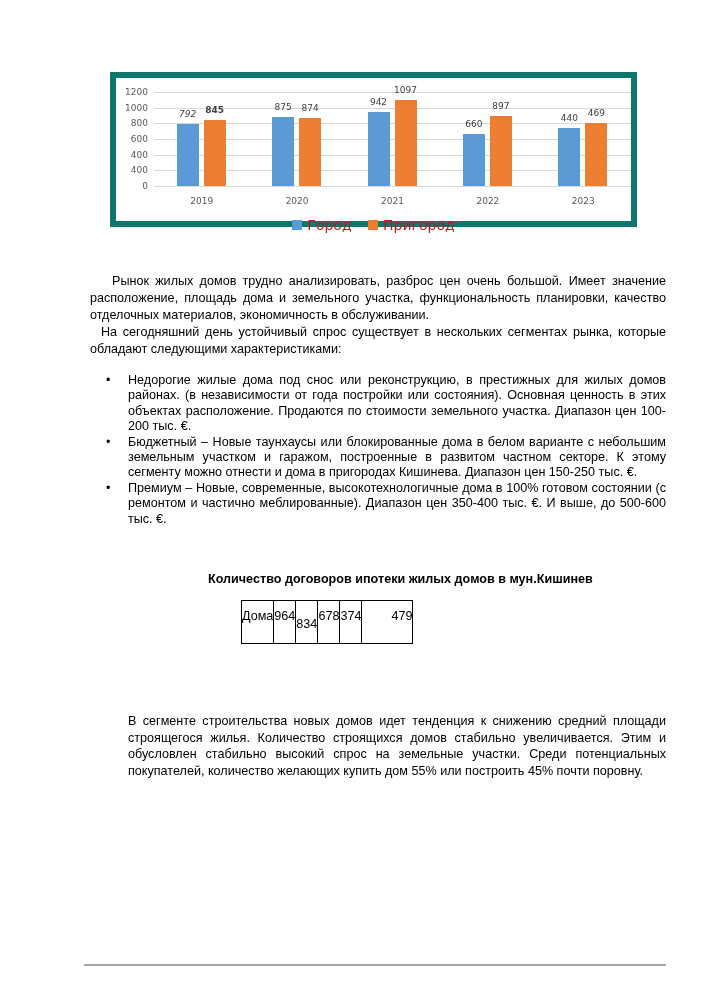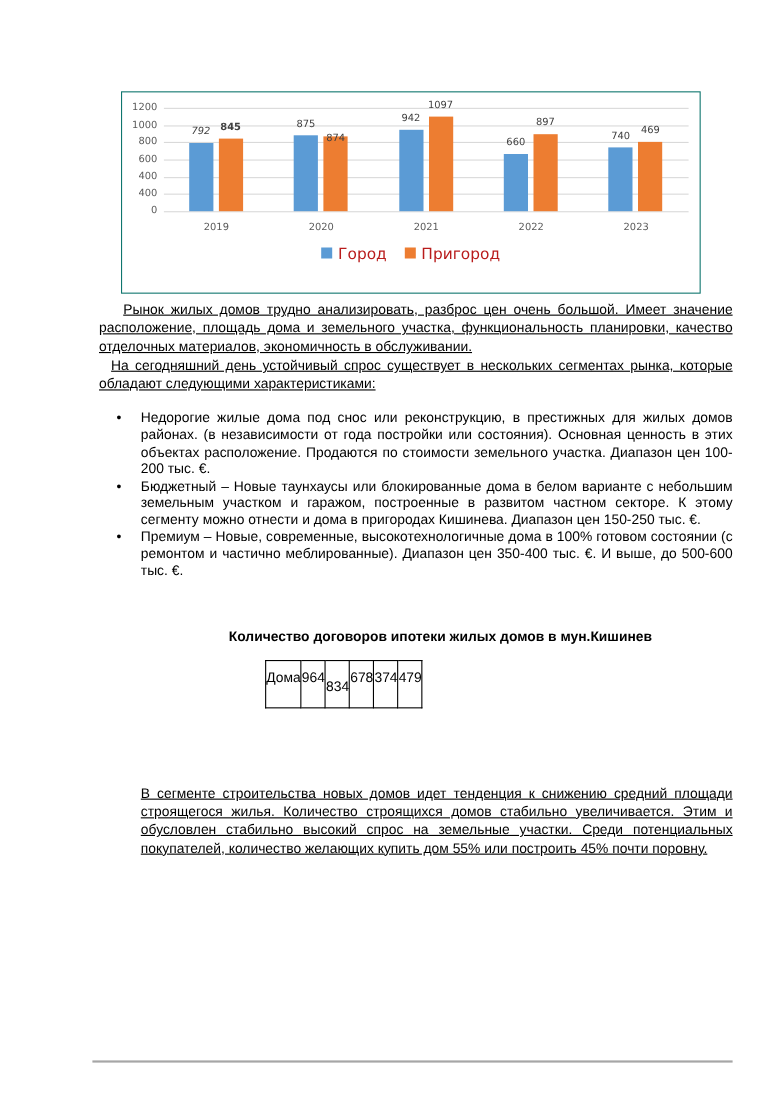--- a/index.html
+++ b/index.html
@@ -1,34 +1,34 @@
 <!DOCTYPE html>
 <html><head>
   <meta charset="utf-8">
   <style>
     html, body { margin:0; padding:0; background:#fff; }
     body { width:707px; height:1000px; position:relative; overflow:hidden;
            font-family:"Liberation Sans", sans-serif; color:#000; }
-    .chart-box { position:absolute; left:110px; top:83px; width:527px; height:184px;
-                 border:1px solid #0f766e; box-sizing:border-box; }
+    .chart-box { position:absolute; left:110px; top:72px; width:527px; height:155px;
+                 border:6px solid #0f766e; box-sizing:border-box; }
     .ytick { position:absolute; font-family:"DejaVu Sans", sans-serif; font-size:9px; color:#595959;
              width:32px; text-align:right; left:0; transform:translateY(-50%); }
     .grid { position:absolute; left:38px; width:477px; height:1px; background:#d9d9d9; }
     .bar { position:absolute; bottom:0; width:22px; }
     .bar.city { background:#5b9bd5; }
     .bar.sub { background:#ed7d31; }
     .dlabel { position:absolute; font-family:"DejaVu Sans", sans-serif; font-size:9px; color:#404040;
               width:40px; text-align:center; }
     .xtick { position:absolute; font-family:"DejaVu Sans", sans-serif; font-size:9px; color:#595959;
              width:60px; text-align:center; }
     .legend { position:absolute; top:139px; left:0; width:100%; text-align:center;
               font-family:"DejaVu Sans", sans-serif; font-size:14px; color:#b91c1c; }
     .legend .sw { display:inline-block; width:10px; height:10px; margin-right:5px; vertical-align:-0px; }
     .legend .item { margin:0 6px; }
-    .para { position:absolute; font-size:12.6px; line-height:17px; text-align:justify;text-decoration:underline; }
+    .para { position:absolute; font-size:12.6px; line-height:17px; text-align:justify; }
     .bullets { position:absolute; left:90px; top:373px; width:576px; margin:0; padding:0; list-style:none;
                font-size:12.6px; line-height:15.4px; }
     .bullets li { position:relative; padding-left:38px; text-align:justify; margin-bottom:0; }
     .bullets li .dot { position:absolute; left:16px; top:0; }
     .table-title { position:absolute; left:208px; top:572px; font-weight:bold; font-size:12.6px; }
     table.mort { position:absolute; left:241px; top:600px; border-collapse:collapse; font-size:12.6px; }
     table.mort td { border:1px solid #000; text-align:center; vertical-align:top; padding:0; }
     .rule { position:absolute; left:84px; top:964px; width:582px; height:2px; background:#a6a6a6; }
   </style>
 </head>
@@ -54,34 +54,34 @@
 
   <div id="plot" style="position:absolute; left:38px; top:14px; width:477px; height:94px;">
       <div class="bar city" style="left: 22.7px; height: 62.04px;"></div>
       <div class="dlabel" style="left: 13.7px; top: 16.96px; font-style: italic;">792</div>
       <div class="bar sub" style="left: 49.7px; height: 66.1917px;"></div>
       <div class="dlabel" style="left: 40.7px; top: 12.8083px; font-weight: bold;">845</div>
       <div class="xtick" style="left: 17.7px; top: 104px;">2019</div>
       <div class="bar city" style="left: 118.1px; height: 68.5417px;"></div>
       <div class="dlabel" style="left: 109.1px; top: 10.4583px;">875</div>
       <div class="bar sub" style="left: 145.1px; height: 68.4633px;"></div>
-      <div class="dlabel" style="left: 136.1px; top: 10.5367px; margin-top: 12px;">874</div>
+      <div class="dlabel" style="left: 136.1px; top: 10.5367px;">874</div>
       <div class="xtick" style="left: 113.1px; top: 104px;">2020</div>
       <div class="bar city" style="left: 213.5px; height: 73.79px;"></div>
       <div class="dlabel" style="left: 204.5px; top: 5.21px;">942</div>
       <div class="bar sub" style="left: 240.5px; height: 85.9317px;"></div>
       <div class="dlabel" style="left: 231.5px; top: -6.93167px;">1097</div>
       <div class="xtick" style="left: 208.5px; top: 104px;">2021</div>
       <div class="bar city" style="left: 308.9px; height: 51.7px;"></div>
       <div class="dlabel" style="left: 299.9px; top: 27.3px;">660</div>
       <div class="bar sub" style="left: 335.9px; height: 70.265px;"></div>
       <div class="dlabel" style="left: 326.9px; top: 8.735px;">897</div>
       <div class="xtick" style="left: 303.9px; top: 104px;">2022</div>
       <div class="bar city" style="left: 404.3px; height: 57.9667px;"></div>
-      <div class="dlabel" style="left: 395.3px; top: 21.0333px;">740</div>
+      <div class="dlabel" style="left: 395.3px; top: 21.0333px;">440</div>
       <div class="bar sub" style="left: 431.3px; height: 63.0583px;"></div>
       <div class="dlabel" style="left: 422.3px; top: 15.9417px;">469</div>
       <div class="xtick" style="left: 399.3px; top: 104px;">2023</div>
     </div>
 
   <div class="legend">
     <span class="item"><span class="sw" style="background:#5b9bd5"></span><span>Город</span></span>
     <span class="item"><span class="sw" style="background:#ed7d31"></span><span>Пригород</span></span>
   </div>
 </div>
@@ -98,20 +98,20 @@
 <div class="table-title">Количество договоров  ипотеки жилых домов в мун.Кишинев</div>
 
 <table class="mort">
   <tbody>
   <tr style="height:43px;">
     <td style="padding-top:8px;">Дома</td>
     <td style="padding-top:8px;">964</td>
     <td style="padding-top:16px;">834</td>
     <td style="padding-top:8px;">678</td>
     <td style="padding-top:8px;">374</td>
-    <td style="padding-top:8px;">479</td>
+    <td style="padding-top:8px;padding-left:29px;">479</td>
   </tr>
 </tbody>
   </table>
 
 <div class="para" style="left:128px; top:713px; width:538px; line-height:16.5px;">В сегменте строительства новых домов идет тенденция к снижению средний площади строящегося жилья. Количество строящихся домов стабильно увеличивается. Этим и обусловлен стабильно высокий спрос на земельные участки. Среди потенциальных покупателей, количество желающих купить дом 55% или построить 45% почти поровну.</div>
 
 <div class="rule"></div>
 
 </body></html>

